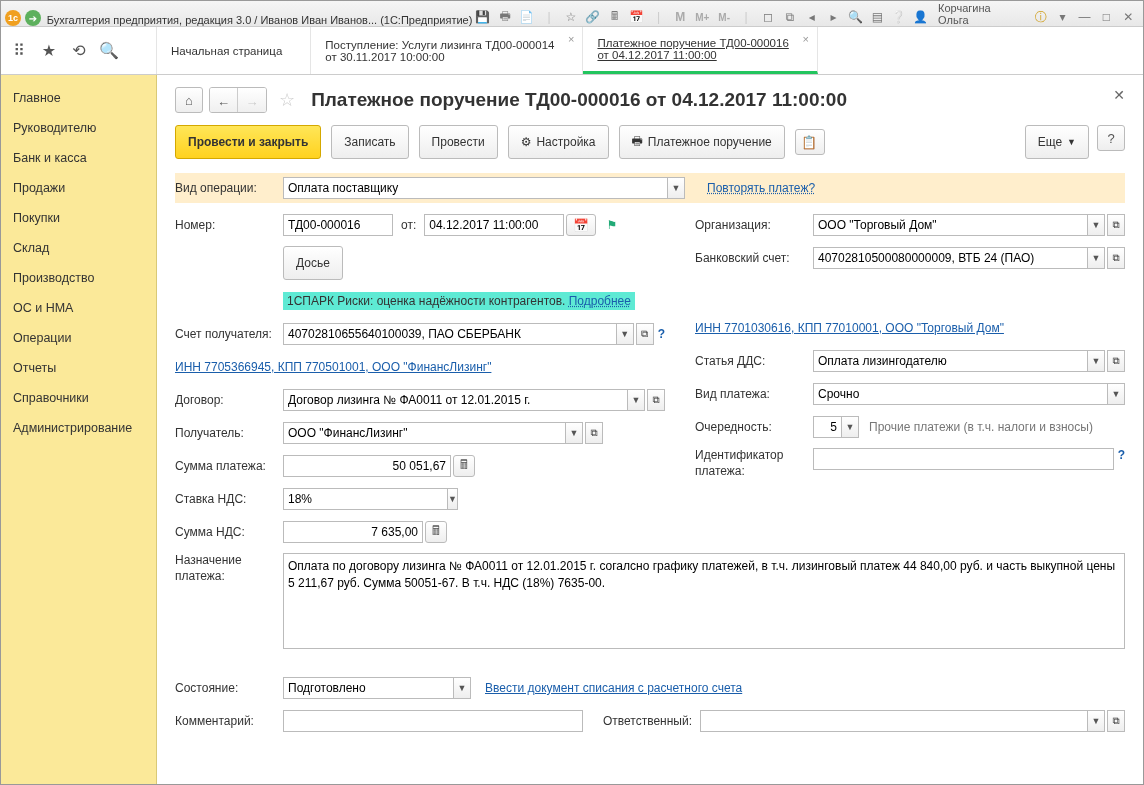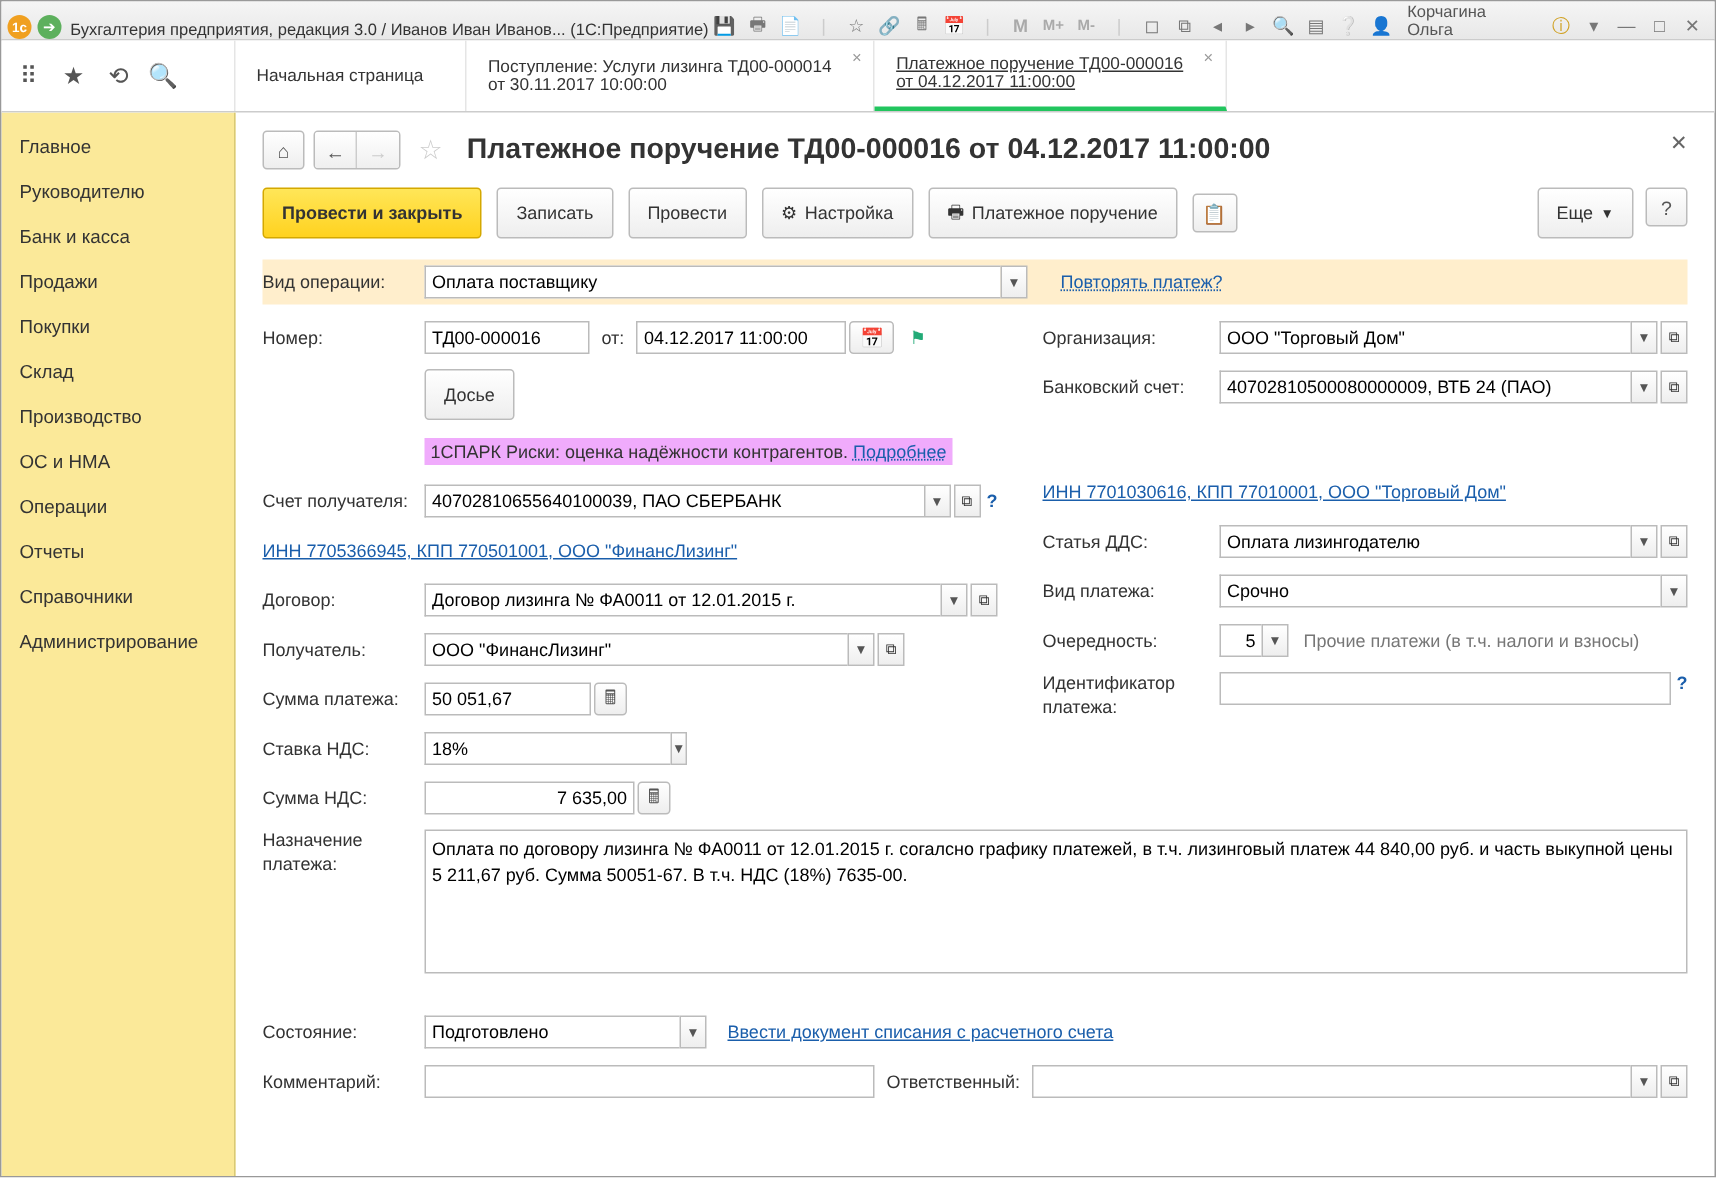--- a/index.html
+++ b/index.html
@@ -40,21 +40,21 @@
 .flabel { width: 108px; font-size: 12px; color: #333; flex-shrink: 0; }
 .flabel.wide { width: 118px; }
 .input { border: 1px solid #bbb; height: 22px; padding: 0 4px; font-size: 12px; background: #fff; }
 .combo { display: flex; }
 .combo .input { border-right: none; border-top-right-radius:0; border-bottom-right-radius:0; }
 .combo .drop { border: 1px solid #bbb; border-left: 1px solid #bbb; width: 18px; height: 22px; display: flex; align-items: center; justify-content: center; font-size: 9px; color: #555; background: linear-gradient(#fff,#eee); cursor: pointer; }
 .combo .ext { border: 1px solid #bbb; width: 18px; height: 22px; display: flex; align-items: center; justify-content: center; font-size: 10px; background: linear-gradient(#fff,#eee); margin-left: 2px; cursor: pointer; }
 .hl-row { background: #ffeecc; padding: 3px 0; margin-bottom: 10px; }
 .link { color: #1a5eab; text-decoration: underline dotted; cursor: pointer; }
 .link.solid { text-decoration: underline; }
-.info-bg { background: #f0abfc; padding: 2px 4px; }
+.info-bg { background: #5eead4; padding: 2px 4px; }
 .help-q { color: #1a5eab; font-weight: bold; margin-left: 4px; cursor: pointer; }
 textarea.input { height: 96px; resize: none; padding: 4px; font-family: inherit; line-height: 1.4; }
 .right-tools { margin-left: auto; display: flex; gap: 8px; }
 .small-combo .input { width: 28px; text-align: right; }
 .muted { color: #777; font-size: 12px; }
 .ml4 { margin-left: 4px; }
 .date-cell { display:flex; align-items:center; gap:2px; }
 </style>
 </head>
 <body>
@@ -230,21 +230,21 @@
             <span class="flabel">Получатель:</span>
             <div class="combo" style="width:320px">
               <input class="input" style="flex: 1 1 0%;" value="ООО &quot;ФинансЛизинг&quot;">
               <span class="drop">▼</span>
               <span class="ext">⧉</span>
             </div>
           </div>
 
           <div class="frow">
             <span class="flabel">Сумма платежа:</span>
-            <input class="input" style="width: 111px; text-align: left;" value="50 051,67">
+            <input class="input" style="width: 168px; text-align: right;" value="50 051,67">
             <span class="icon-btn" style="height:22px;min-width:20px;margin-left:2px">🖩</span>
           </div>
 
           <div class="frow">
             <span class="flabel">Ставка НДС:</span>
             <div class="combo" style="width:160px">
               <input class="input" style="flex: 1 1 0%;" value="18%">
               <span class="drop">▼</span>
             </div>
           </div>
@@ -327,21 +327,21 @@
         <div class="combo" style="width:188px">
           <input class="input" style="flex: 1 1 0%;" value="Подготовлено">
           <span class="drop">▼</span>
         </div>
         <span class="link solid" style="margin-left:14px">Ввести документ списания с расчетного счета</span>
       </div>
 
       <div class="frow">
         <span class="flabel">Комментарий:</span>
         <input class="input" style="width: 300px;" value="">
-        <span style="margin-left:8px;margin-right:8px">Ответственный:</span>
+        <span style="margin-left:20px;margin-right:8px">Ответственный:</span>
         <div class="combo" style="flex:1">
           <input class="input" style="flex: 1 1 0%;" value="">
           <span class="drop">▼</span>
           <span class="ext">⧉</span>
         </div>
       </div>
 
     </div>
   </div>
 </div>

